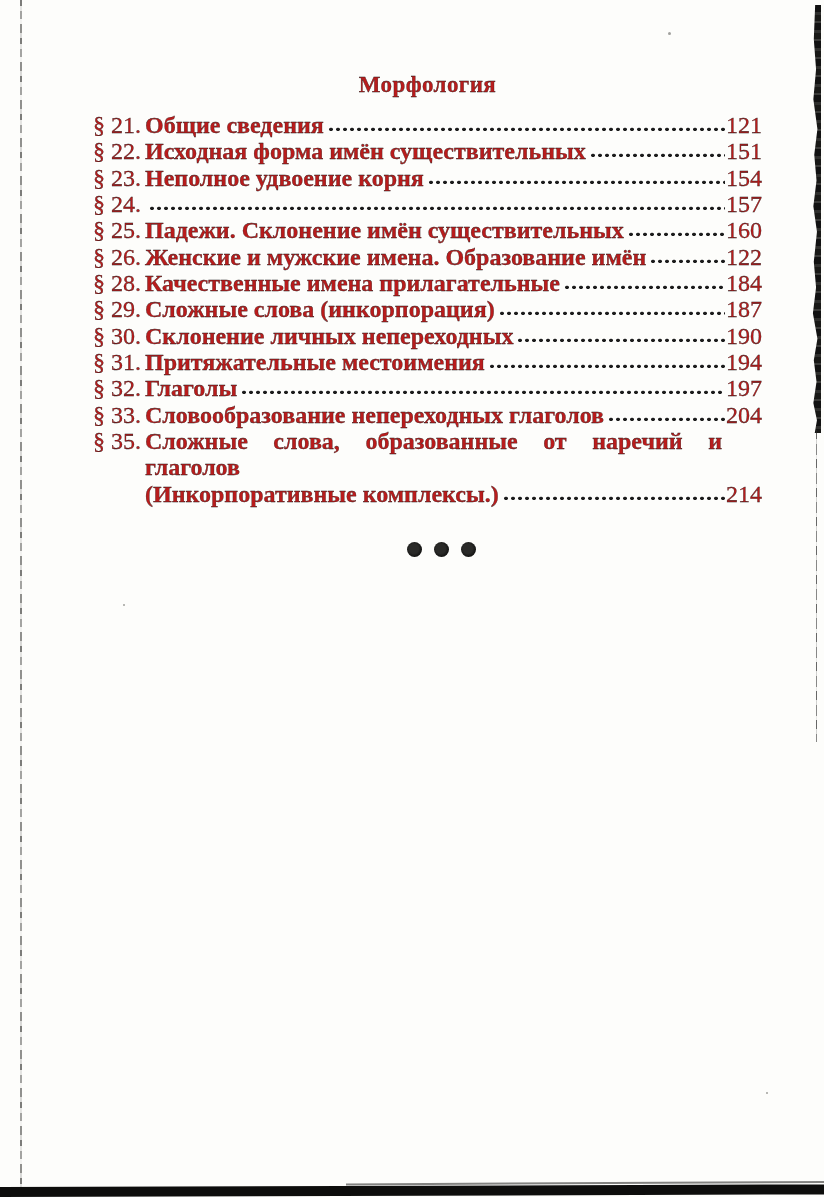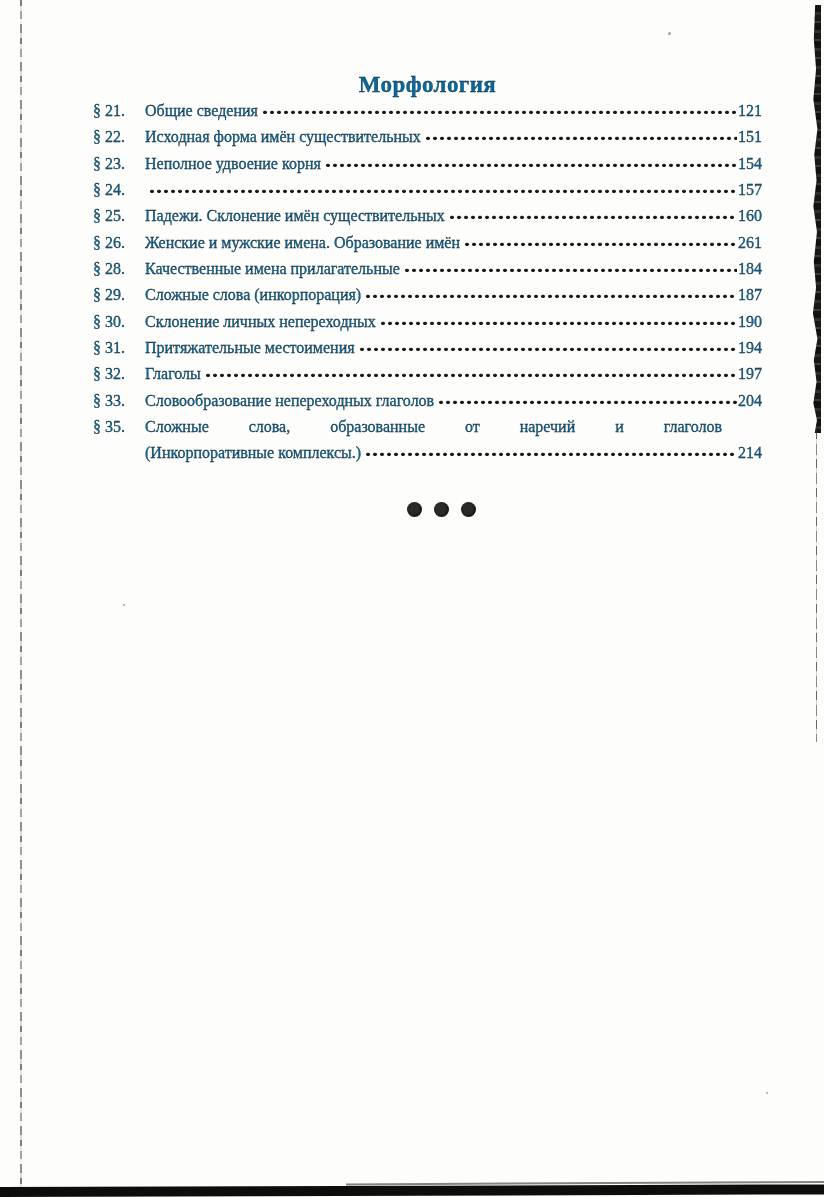--- a/index.html
+++ b/index.html
@@ -47,35 +47,35 @@
     width: 58%; height: 1.5px; background: rgba(50,50,48,.6);
     transform: rotate(-0.12deg);
   }
   .speck { position: absolute; border-radius: 50%; background: rgba(70,70,66,.5); }
   .speck.s1 { left: 668px; top: 32px; width: 3px; height: 3px; }
   .speck.s2 { left: 123px; top: 604px; width: 2px; height: 2px; }
   .speck.s3 { left: 766px; top: 1092px; width: 2px; height: 2px; }
   
   .content {
     position: absolute; left: 93px; top: 0; width: 669px;
-    color: #0369a1;
+    color: #b91c1c;
     -webkit-text-stroke: 0.3px #1c1c1c;
   }
   .section-title {
     margin-top: 71px;
     text-align: center;
     font-size: 23px;
     font-weight: bold;
     line-height: 27px;
     letter-spacing: 0.4px;
   }
-  .toc-list { font-size: 16px; }
+  .toc-list { margin-top: 14px; font-size: 24px; }
   .toc-line { display: flex; align-items: baseline; line-height: 26.35px; }
   .toc-line .marker { flex: 0 0 52px; white-space: nowrap; }
-  .toc-line .label  { flex: 0 1 auto; white-space: nowrap; }
+  .toc-line .label  { flex: 0 1 auto; white-space: nowrap; font-weight: bold; }
   .toc-line .leader {
     flex: 1 1 auto; min-width: 14px; height: 8px; margin: 0 1px 0 4px;
     background-image: radial-gradient(circle at 3px 3.4px, #1c1c1c 1.6px, transparent 2.05px);
     background-size: 7px 7px;
     background-repeat: repeat-x;
     background-position: left bottom;
   }
   .toc-line .pagenum { flex: 0 0 auto; text-align: right; }
   .toc-line1.justified .label {
     flex: 1 1 auto;
@@ -158,21 +158,21 @@
       <span class="pagenum">160</span>
     </div>
 
   </div>
 
   <div class="toc-entry">
     <div class="toc-line toc-line1">
       <span class="marker">§ 26.</span>
       <span class="label">Женские и мужские имена. Образование имён</span>
       <span class="leader"></span>
-      <span class="pagenum">261</span>
+      <span class="pagenum">122</span>
     </div>
 
   </div>
 
 
   <div class="toc-entry">
     <div class="toc-line toc-line1">
       <span class="marker">§ 28.</span>
       <span class="label">Качественные имена прилагательные</span>
       <span class="leader"></span>

